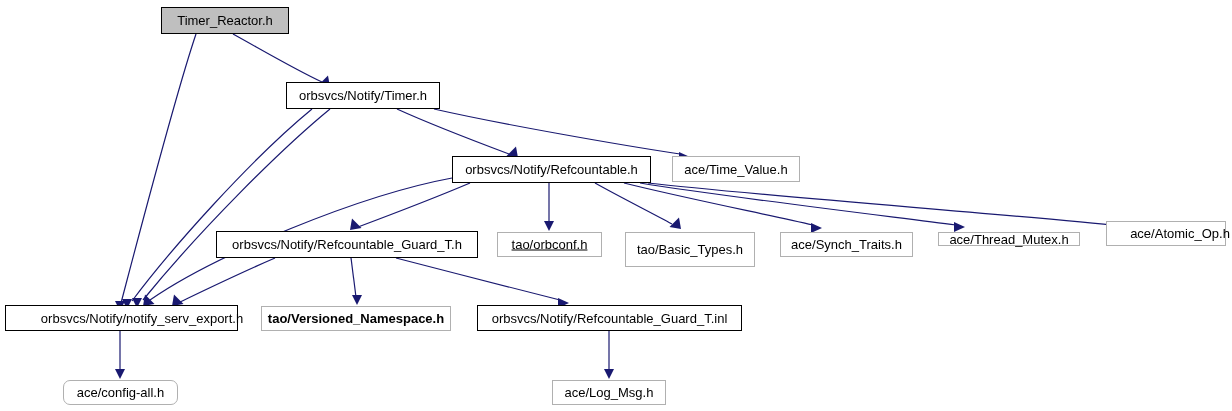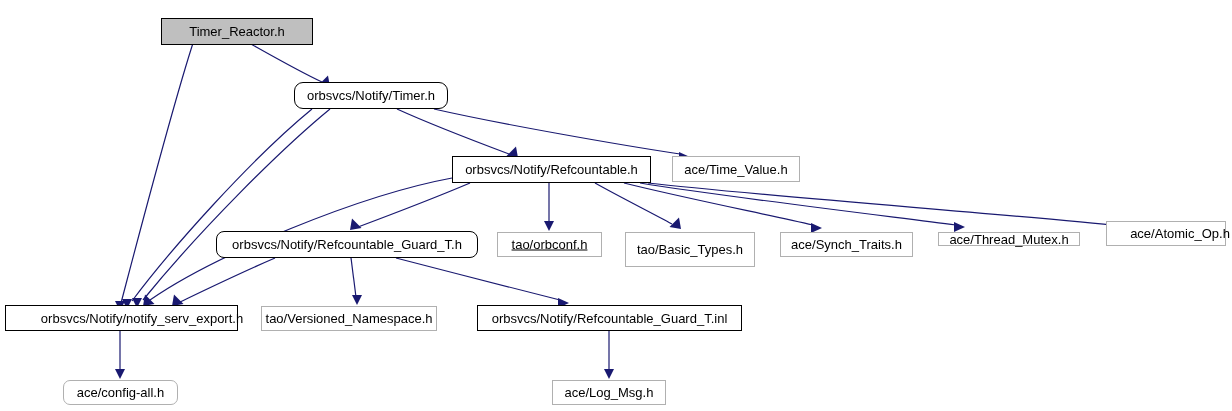--- a/index.html
+++ b/index.html
@@ -94,54 +94,54 @@
         <polygon points="154.5,304 145,294.5 143,306" fill="#191970"></polygon>
         <polygon points="183.5,304 174,294.5 172,306" fill="#191970"></polygon>
         <polygon points="352,295 362,295 357,305" fill="#191970"></polygon>
         <polygon points="558,298 558,308 569,303" fill="#191970"></polygon>
         <polygon points="115,369 125,369 120,379" fill="#191970"></polygon>
         <polygon points="604,369 614,369 609,379" fill="#191970"></polygon>
       </g>
   </svg>
 
   <div id="node-group">
-      <div class="gnode root" style="left: 161px; top: 18px; width: 152px; height: 27px; align-items: center;">
+      <div class="gnode root" style="left: 161px; top: 7px; width: 128px; height: 27px; align-items: center;">
         <span class="lbl">Timer_Reactor.h</span>
       </div>
-      <div class="gnode strong" style="left: 294px; top: 82px; width: 154px; height: 27px; border-radius: 9px;">
+      <div class="gnode strong" style="left: 286px; top: 82px; width: 154px; height: 27px;">
         <span class="lbl">orbsvcs/Notify/Timer.h</span>
       </div>
       <div class="gnode strong" style="left: 452px; top: 156px; width: 199px; height: 27px;">
         <span class="lbl">orbsvcs/Notify/Refcountable.h</span>
       </div>
       <div class="gnode " style="left: 672px; top: 156px; width: 128px; height: 26px;">
         <span class="lbl">ace/Time_Value.h</span>
       </div>
-      <div class="gnode strong" style="left: 216px; top: 231px; width: 262px; height: 27px; border-radius: 8px;">
+      <div class="gnode strong" style="left: 216px; top: 231px; width: 262px; height: 27px;">
         <span class="lbl">orbsvcs/Notify/Refcountable_Guard_T.h</span>
       </div>
       <div class="gnode " style="left: 497px; top: 232px; width: 105px; height: 25px; text-decoration: underline;">
         <span class="lbl">tao/orbconf.h</span>
       </div>
       <div class="gnode " style="left: 625px; top: 232px; width: 130px; height: 35px;">
         <span class="lbl">tao/Basic_Types.h</span>
       </div>
       <div class="gnode " style="left: 780px; top: 232px; width: 133px; height: 25px;">
         <span class="lbl">ace/Synch_Traits.h</span>
       </div>
       <div class="gnode " style="left: 938px; top: 232px; width: 142px; height: 14px;">
         <span class="lbl">ace/Thread_Mutex.h</span>
       </div>
       <div class="gnode " style="left: 1106px; top: 221px; width: 120px; height: 25px; padding-left: 28px;">
         <span class="lbl">ace/Atomic_Op.h</span>
       </div>
       <div class="gnode strong" style="left: 5px; top: 305px; width: 233px; height: 26px; padding-left: 41px;">
         <span class="lbl">orbsvcs/Notify/notify_serv_export.h</span>
       </div>
-      <div class="gnode " style="left: 261px; top: 306px; width: 176px; height: 25px;">
+      <div class="gnode " style="left: 261px; top: 306px; width: 190px; height: 25px; font-weight: bold;">
         <span class="lbl">tao/Versioned_Namespace.h</span>
       </div>
       <div class="gnode strong" style="left: 477px; top: 305px; width: 265px; height: 26px;">
         <span class="lbl">orbsvcs/Notify/Refcountable_Guard_T.inl</span>
       </div>
       <div class="gnode " style="left: 63px; top: 380px; width: 115px; height: 25px; border-radius: 7px;">
         <span class="lbl">ace/config-all.h</span>
       </div>
       <div class="gnode " style="left: 552px; top: 380px; width: 114px; height: 25px;">
         <span class="lbl">ace/Log_Msg.h</span>

